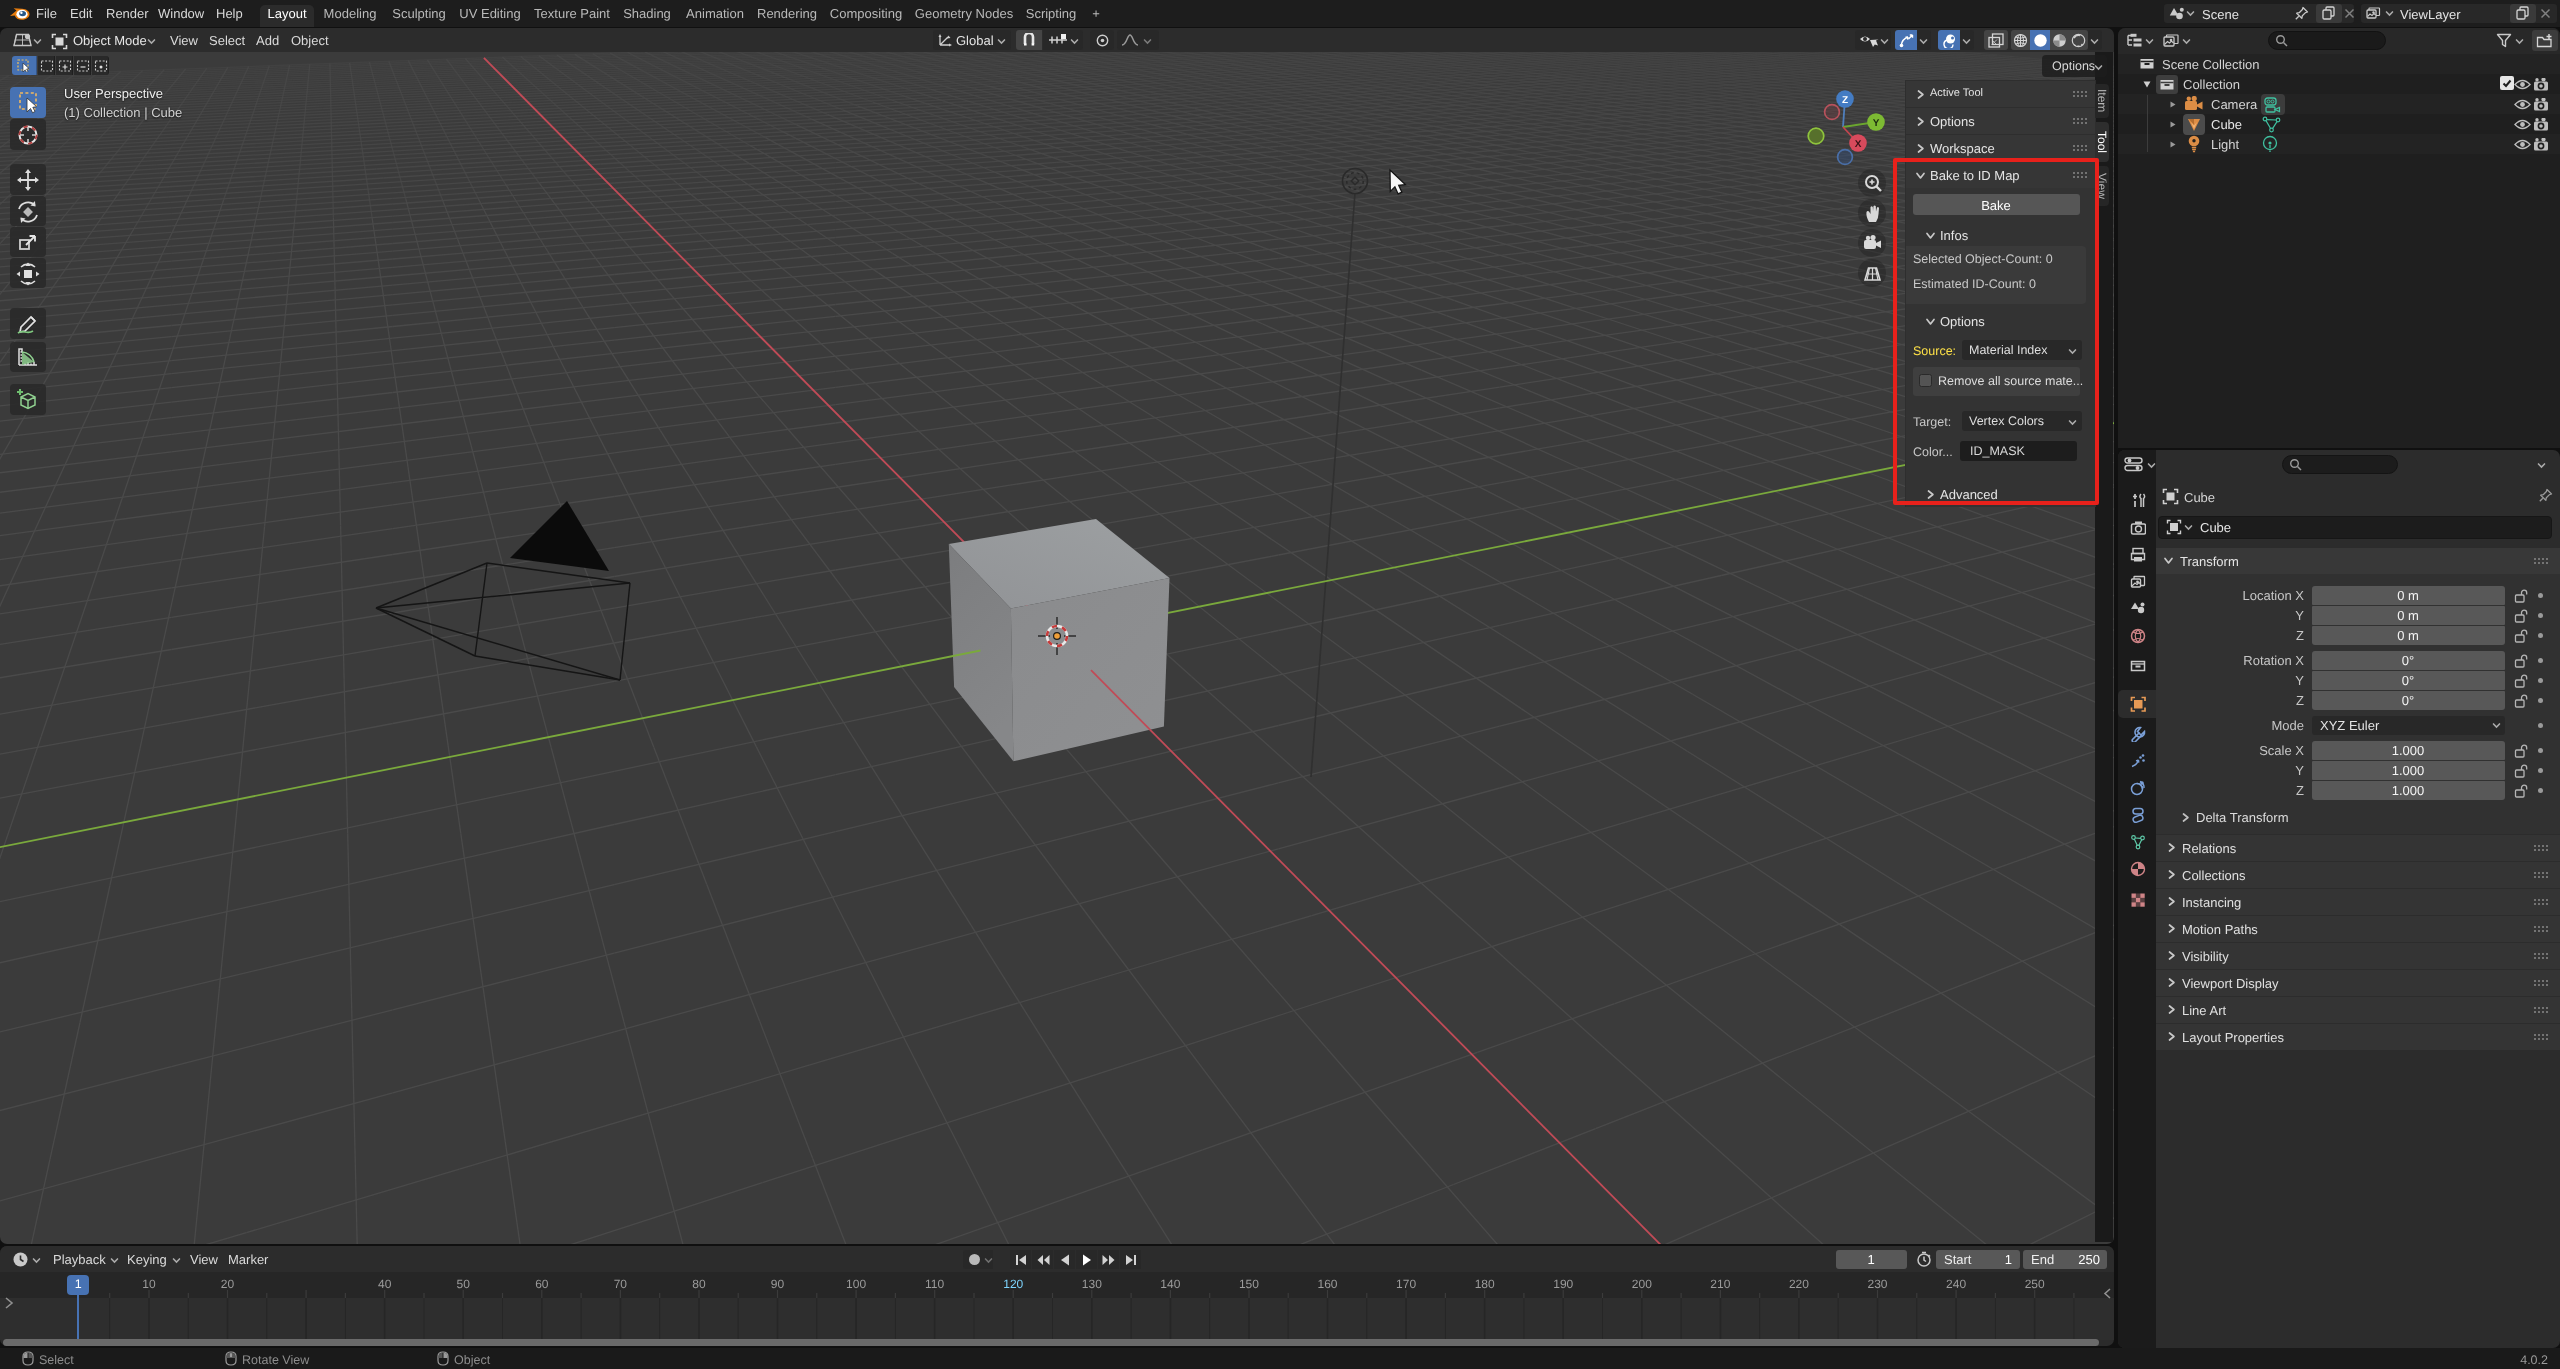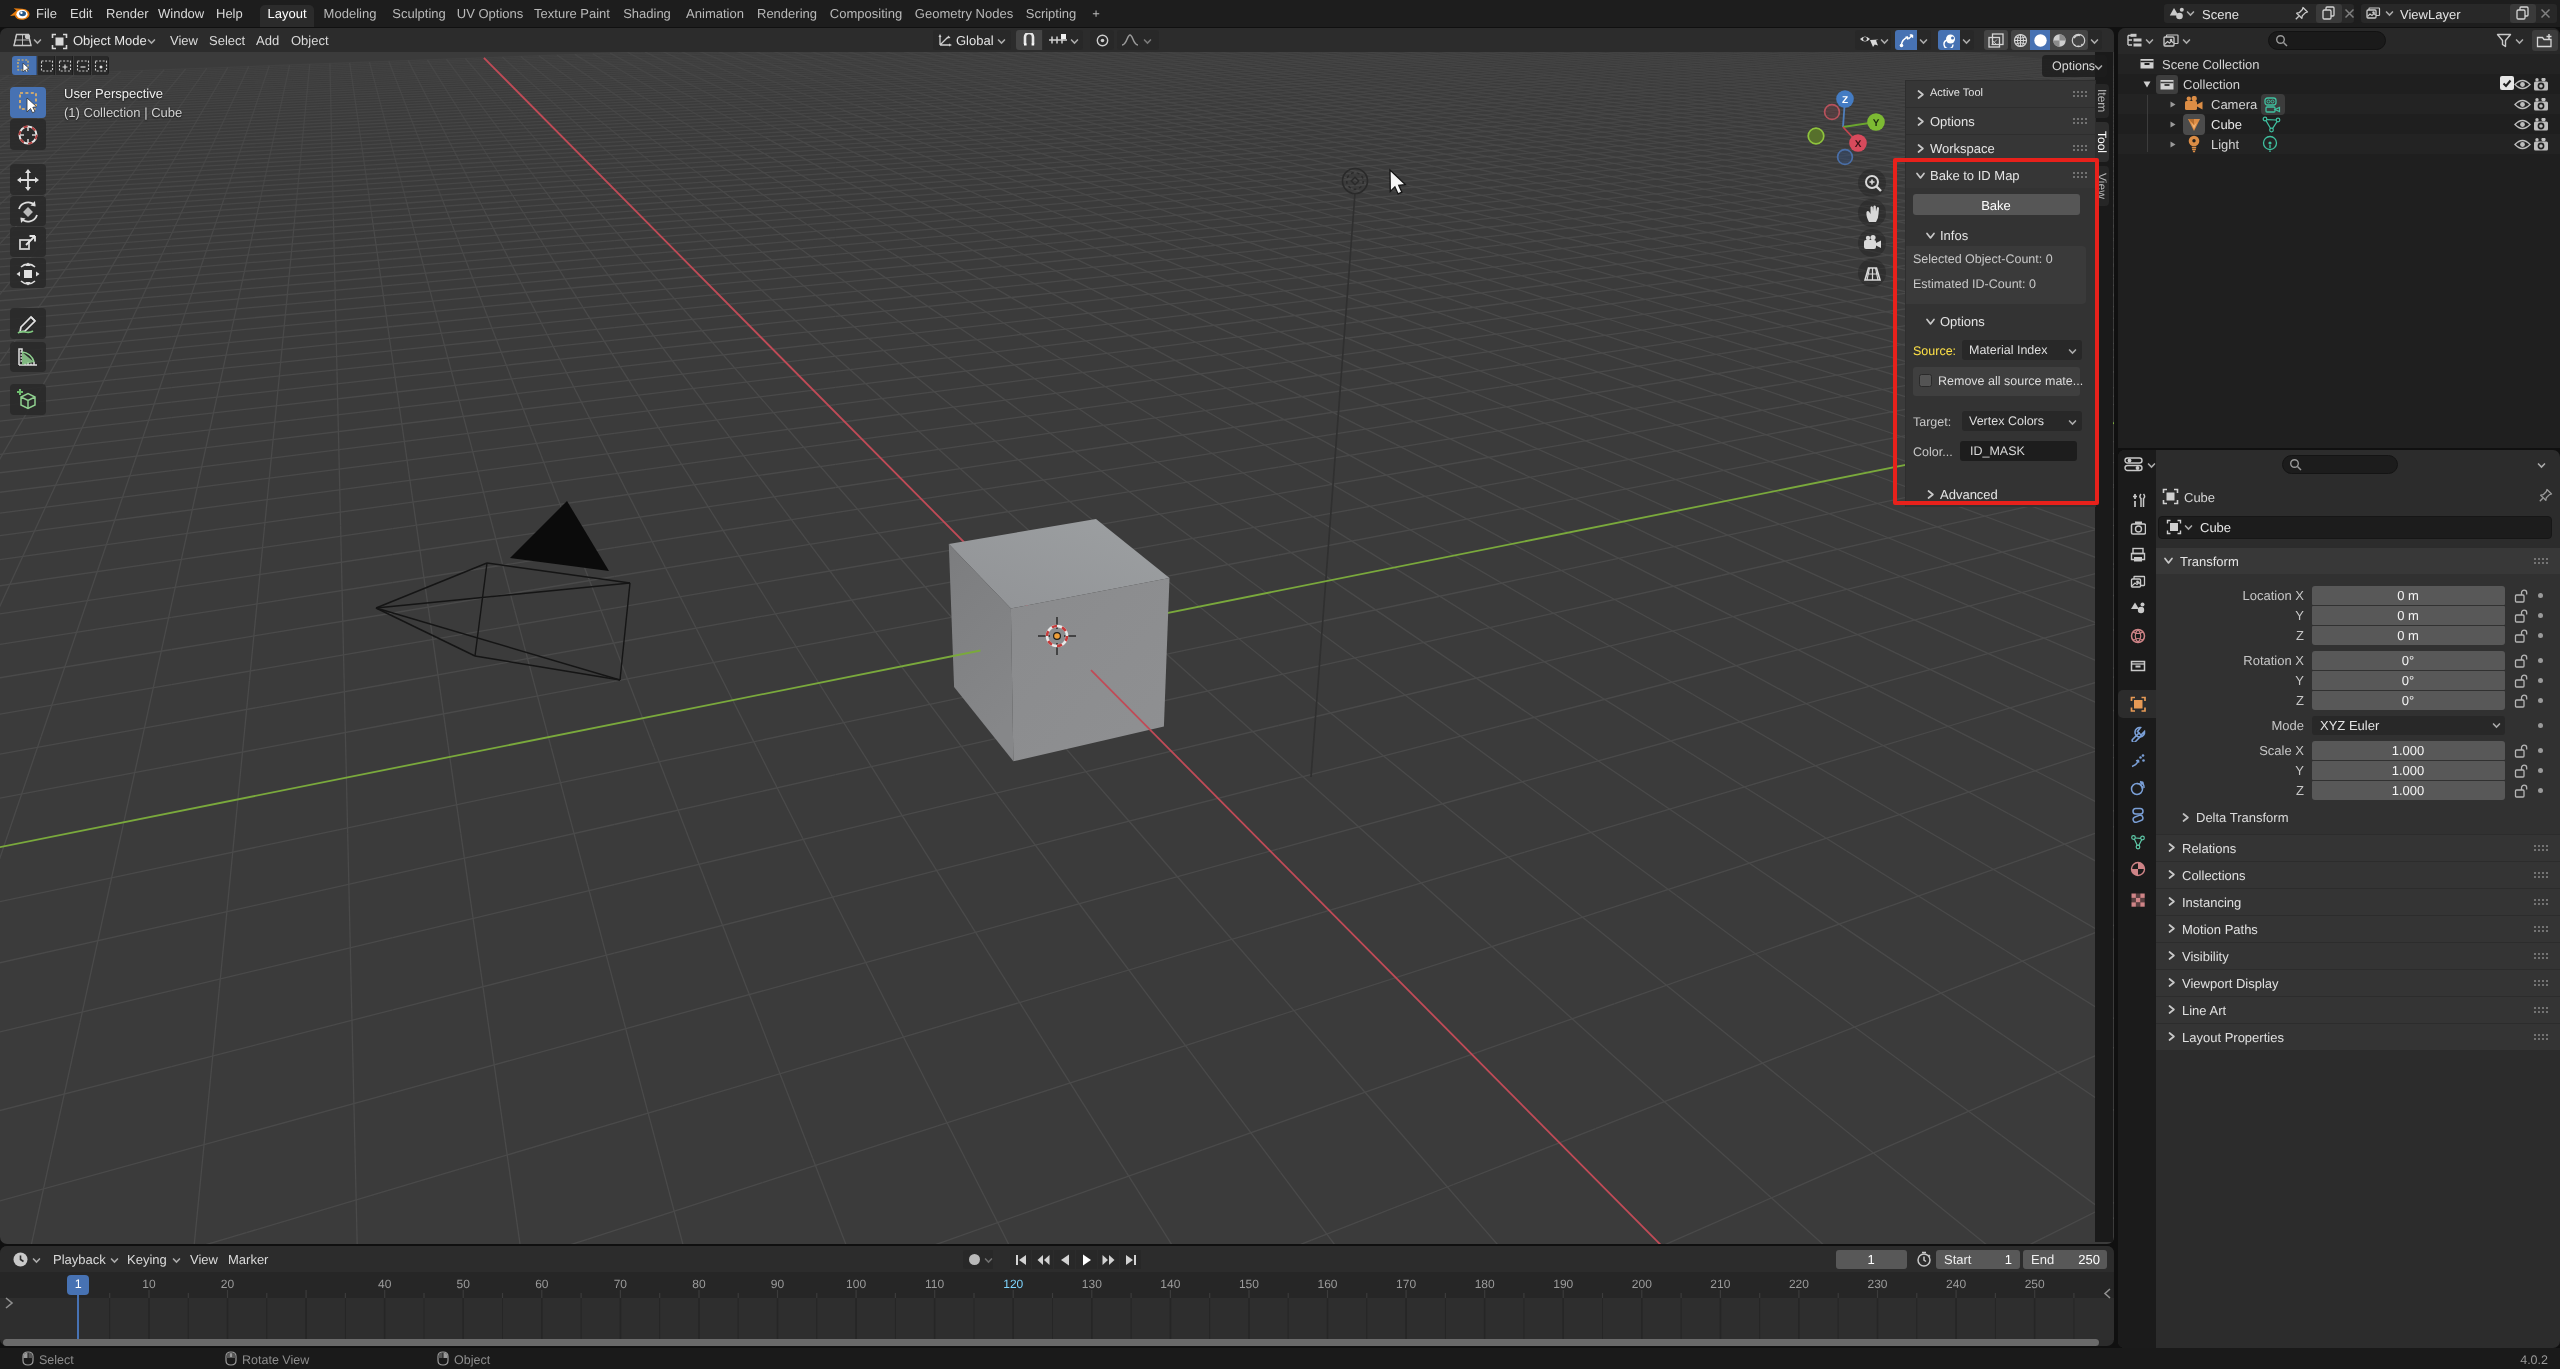--- a/index.html
+++ b/index.html
@@ -20,21 +20,21 @@
   </div>
 <div class="txt" style="left:36px;top:6px;font-size:13px;color:#d8d8d8;font-weight:400;">File</div>
 <div class="txt" style="left:70px;top:6px;font-size:13px;color:#d8d8d8;font-weight:400;">Edit</div>
 <div class="txt" style="left:106px;top:6px;font-size:13px;color:#d8d8d8;font-weight:400;">Render</div>
 <div class="txt" style="left:158px;top:6px;font-size:13px;color:#d8d8d8;font-weight:400;text-align:right;">Window</div>
 <div class="txt" style="left:216px;top:6px;font-size:13px;color:#d8d8d8;font-weight:400;">Help</div>
 <div class="ab" style="left:260px;top:5px;width:54px;height:22px;background:#2b2b2b;border-radius:5px 5px 0 0;"></div>
 <div class="txt" style="left:287px;top:6px;transform:translateX(-50%);font-size:13px;color:#ffffff;font-weight:400;">Layout</div>
 <div class="txt" style="left:350px;top:6px;transform:translateX(-50%);font-size:13px;color:#b9b9b9;font-weight:400;">Modeling</div>
 <div class="txt" style="left:419px;top:6px;transform:translateX(-50%);font-size:13px;color:#b9b9b9;font-weight:400;">Sculpting</div>
-<div class="txt" style="left:490px;top:6px;transform:translateX(-50%);font-size:13px;color:#b9b9b9;font-weight:400;">UV Options</div>
+<div class="txt" style="left:490px;top:6px;transform:translateX(-50%);font-size:13px;color:#b9b9b9;font-weight:400;">UV Editing</div>
 <div class="txt" style="left:572px;top:6px;transform:translateX(-50%);font-size:13px;color:#b9b9b9;font-weight:400;">Texture Paint</div>
 <div class="txt" style="left:647px;top:6px;transform:translateX(-50%);font-size:13px;color:#b9b9b9;font-weight:400;">Shading</div>
 <div class="txt" style="left:715px;top:6px;transform:translateX(-50%);font-size:13px;color:#b9b9b9;font-weight:400;">Animation</div>
 <div class="txt" style="left:787px;top:6px;transform:translateX(-50%);font-size:13px;color:#b9b9b9;font-weight:400;">Rendering</div>
 <div class="txt" style="left:866px;top:6px;transform:translateX(-50%);font-size:13px;color:#b9b9b9;font-weight:400;">Compositing</div>
 <div class="txt" style="left:964px;top:6px;transform:translateX(-50%);font-size:13px;color:#b9b9b9;font-weight:400;">Geometry Nodes</div>
 <div class="txt" style="left:1051px;top:6px;transform:translateX(-50%);font-size:13px;color:#b9b9b9;font-weight:400;">Scripting</div>
 <div class="txt" style="left:1096px;top:6px;transform:translateX(-50%);font-size:13px;color:#b9b9b9;font-weight:400;">+</div>
 <div class="ab" style="left:2164px;top:4px;width:190px;height:19px;background:#282828;border-radius:3px;"></div>
 <div class="ab" style="left:2169px;top:6px;line-height:0;">

